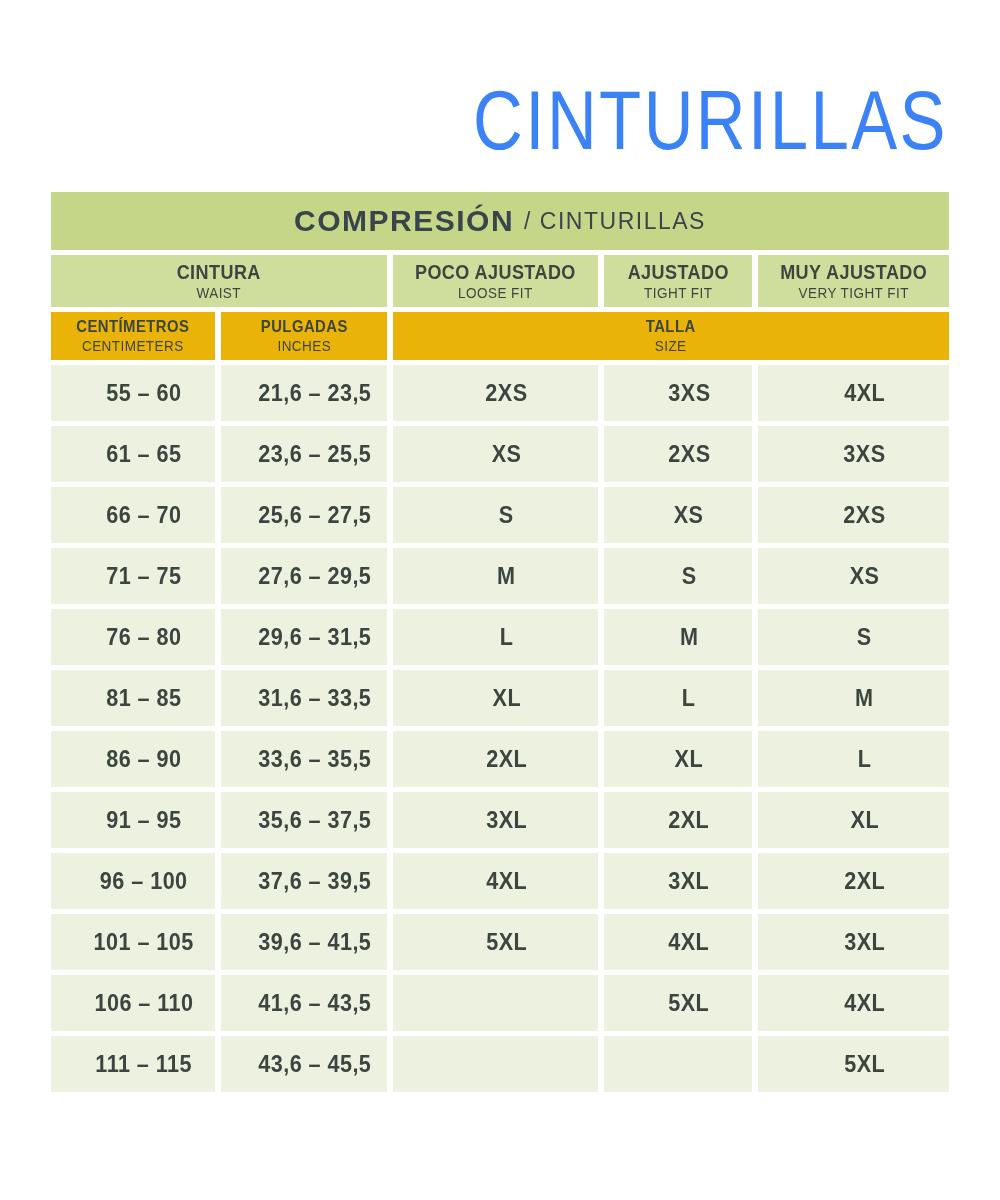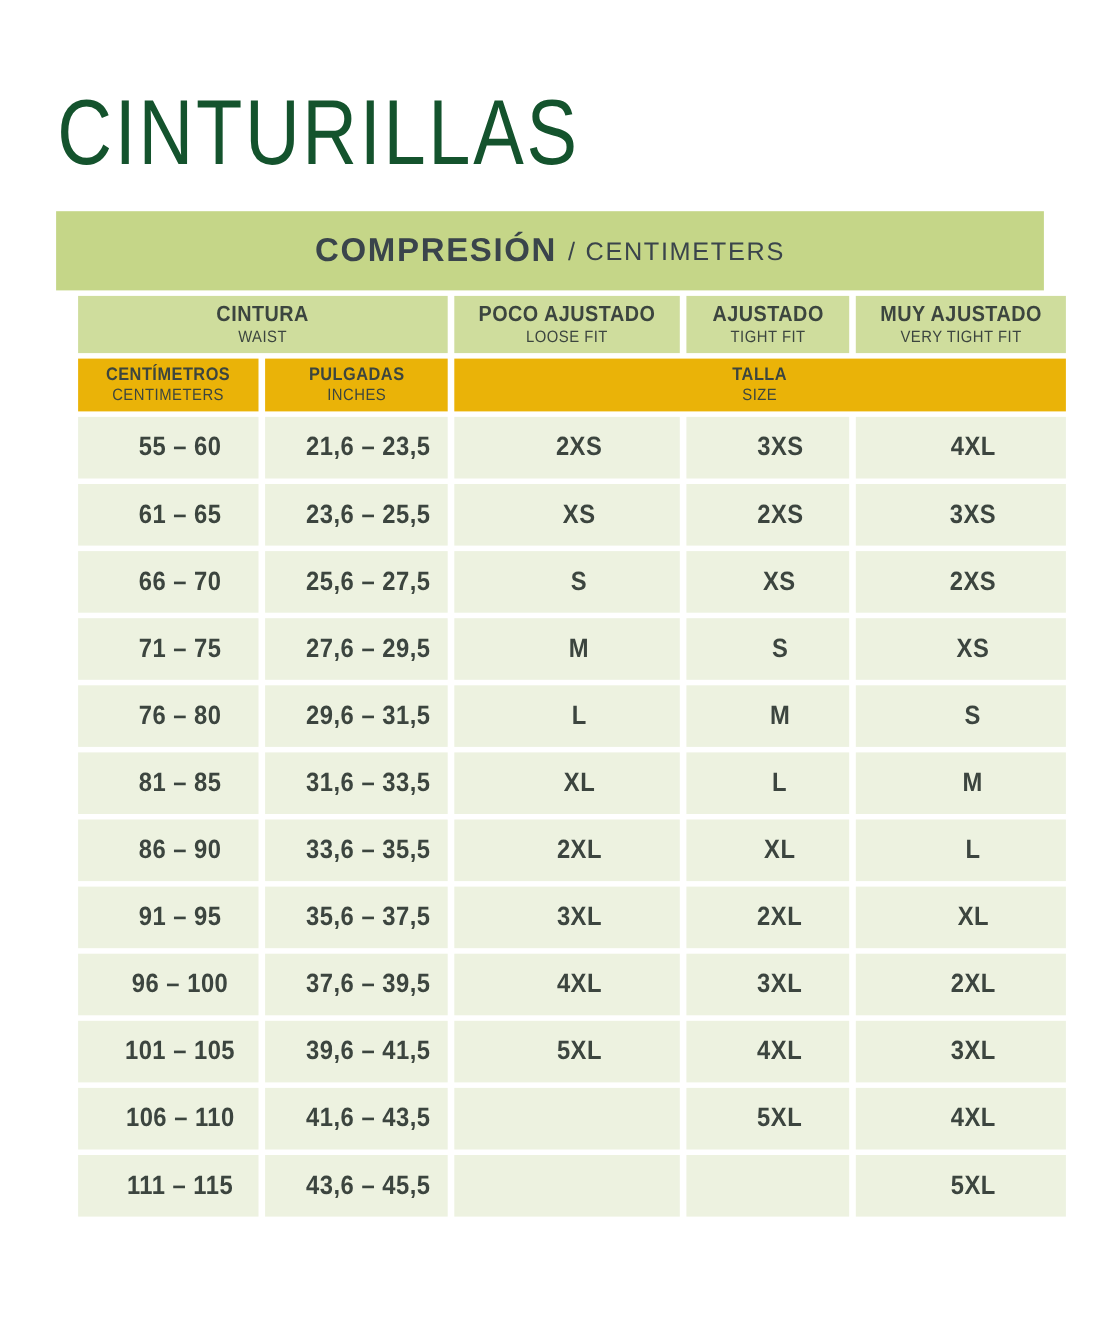--- a/index.html
+++ b/index.html
@@ -13,40 +13,40 @@
   }
   .page {
     width: 1000px;
     height: 1200px;
     background: #ffffff;
     position: relative;
   }
   
   .title {
     padding-top: 78px;
-    text-align: left;
-    color: #14532d;
+    text-align: right;
+    color: #3b82f6;
     font-size: 84px;
     font-weight: 200;
     line-height: 1.0;
     letter-spacing: 3px;
     white-space: nowrap;
   }
   .title .squeezeT {
     display: inline-block;
     transform: scaleX(0.82);
     transform-origin: center;
   }
   
   .sheet {
     width: 898px;
     margin: 30px auto 0 auto;
   }
   .banner {
-    height: 72px;
+    height: 58px;
     background: #c5d688;
     display: flex;
     align-items: center;
     justify-content: center;
     gap: 10px;
     margin-bottom: 5px;
     color: #3a444b;
   }
   .banner .primary {
     font-weight: bold;
@@ -57,21 +57,20 @@
     font-weight: normal;
     font-size: 23px;
     letter-spacing: 1.5px;
   }
   .grid {
     display: grid;
     grid-template-columns: 164px 166px 205px 148px 191px;
     grid-template-rows: 52px 48px;
     grid-auto-rows: 56px;
     gap: 5px 6px;
-    margin-left: 20px;
   }
   .cell {
     display: flex;
     flex-direction: column;
     align-items: center;
     justify-content: center;
     color: #3c453f;
     text-align: center;
   }
   .hdr-cell  { background: #cfdd9d; }
@@ -121,21 +120,21 @@
 <div class="page">
 
   <div class="title">
     <span class="squeezeT">CINTURILLAS</span>
   </div>
 
   <div class="sheet">
 
     <div class="banner">
       <span class="primary">COMPRESIÓN</span>
-      <span class="secondary">/ CENTIMETERS</span>
+      <span class="secondary">/ CINTURILLAS</span>
     </div>
 
     <div class="grid">
 
       <div class="cell hdr-cell span2">
         <div class="squeeze">
           <div class="hdr-primary">CINTURA</div>
           <div class="hdr-secondary">WAIST</div>
         </div>
       </div>

